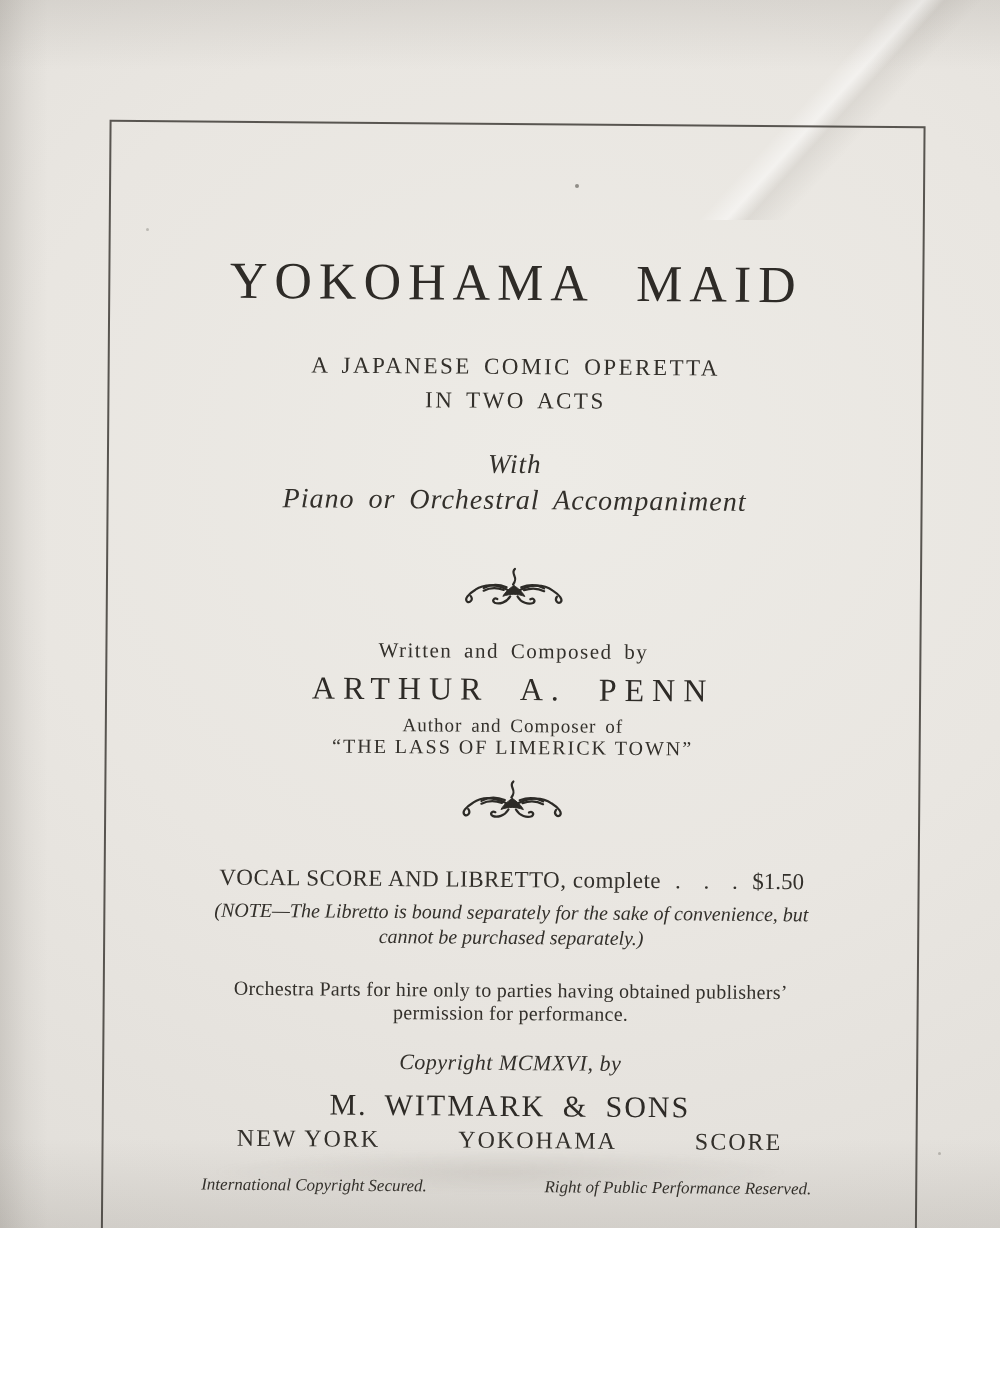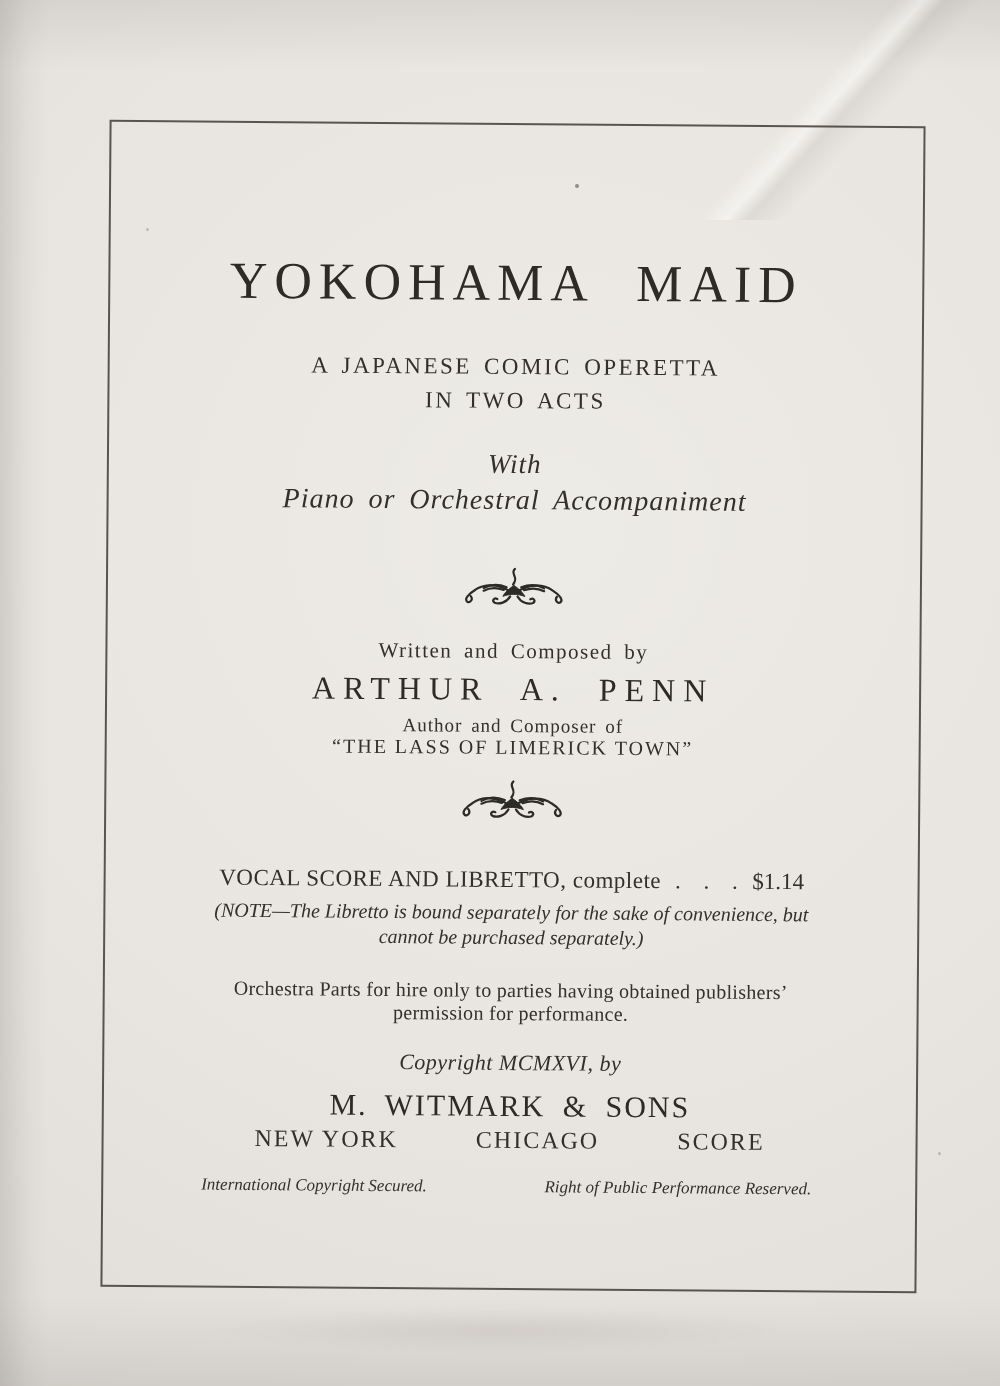--- a/index.html
+++ b/index.html
@@ -3,21 +3,21 @@
 <meta charset="utf-8">
 <style>
   html, body { margin: 0; padding: 0; }
   body {
     width: 1000px; height: 1386px;
     font-family: "Liberation Serif", "DejaVu Serif", serif;
     overflow: hidden;
   }
   .photo {
     position: relative;
-    width: 1000px; height: 1386px;
+    width: 1000px; height: 1228px;
     background:
       radial-gradient(120% 85% at 55% 38%, #edebe6 0%, #e9e6e1 45%, #e2dfda 82%, #d9d6d1 100%),
       #e8e5e0;
     overflow: hidden;
     text-decoration: underline;
   }
   
   .shade-left {
     position: absolute; left: 0; top: 0; width: 48px; height: 100%;
     background: linear-gradient(90deg, rgba(110,104,96,0.20), rgba(110,104,96,0.06) 55%, transparent 100%);
@@ -144,34 +144,34 @@
             <path d="M68,24 C78,20 86,21 93,25"></path>
             <path d="M71,27 C80,24 87,25 93,28"></path>
             <path d="M56,34 C52,41 44,43 39,41 C36,39 38,35 42,37"></path>
             <path d="M64,34 C68,41 76,43 81,41 C84,39 82,35 78,37"></path>
           </g>
         </svg>
       </span>
     </div>
 
     <div class="line priceline">
-      <span>VOCAL SCORE AND LIBRETTO, complete</span><span class="dots">. . .</span><span class="price">$1.14</span>
+      <span>VOCAL SCORE AND LIBRETTO, complete</span><span class="dots">. . .</span><span class="price">$1.50</span>
     </div>
     <div class="line note1">(NOTE—The Libretto is bound separately for the sake of convenience, but</div>
     <div class="line note2">cannot be purchased separately.)</div>
 
     <div class="line orch1">Orchestra Parts for hire only to parties having obtained publishers’</div>
     <div class="line orch2">permission for performance.</div>
 
     <div class="line copyright">Copyright MCMXVI, by</div>
     <div class="line publisher">M. WITMARK &amp; SONS</div>
 
     <div class="line cities">
       <span>NEW YORK</span>
-      <span>CHICAGO</span>
+      <span>YOKOHAMA</span>
       <span>SCORE</span>
     </div>
 
     <div class="line footer">
       <span>International Copyright Secured.</span>
       <span>Right of Public Performance Reserved.</span>
     </div>
 
   </div>
 </div>

